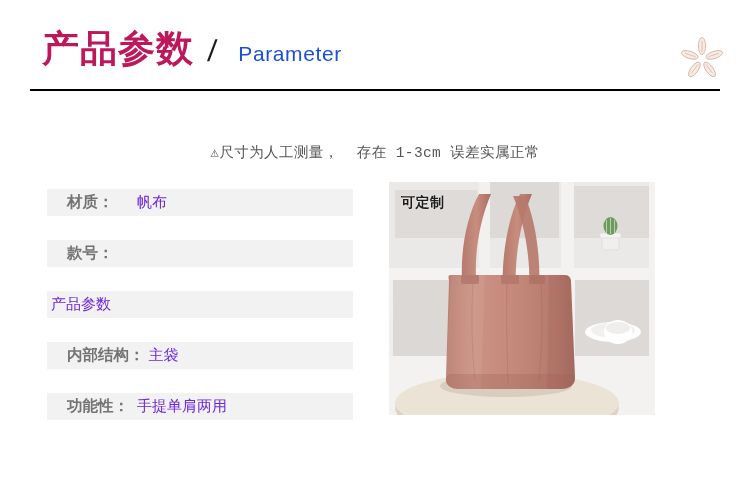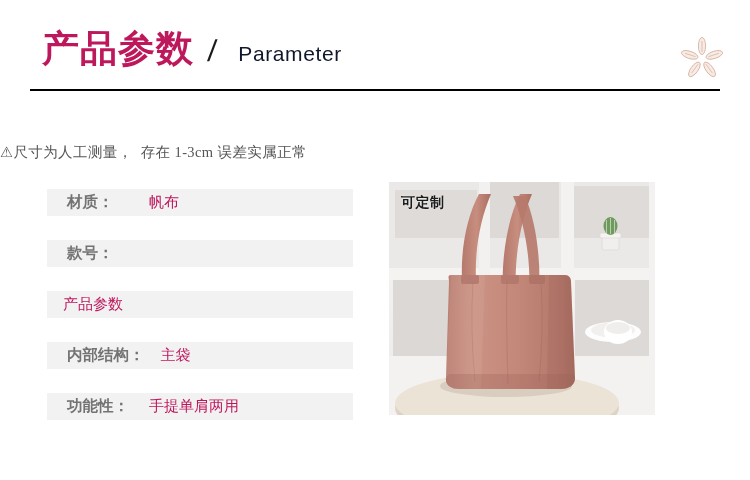--- a/index.html
+++ b/index.html
@@ -52,21 +52,21 @@
     color: #1a1a1a;
     margin-left: 14px;
     margin-right: 22px;
     line-height: 1;
     transform: skewX(-6deg);
   }
 
   .title-en {
     font-size: 21px;
     font-weight: normal;
-    color: #0f172a;
+    color: #1d4ed8;
     letter-spacing: 0.6px;
     line-height: 1;
   }
 
   .header-rule {
     position: absolute;
     left: 0;
     top: 59px;
     width: 690px;
     height: 2px;
@@ -81,25 +81,25 @@
     width: 48px;
     height: 48px;
   }
 
   
   .notice {
     position: absolute;
     left: 0;
     top: 143px;
     width: 750px;
-    text-align: left;
+    text-align: center;
     font-size: 14.5px;
     color: #555555;
     letter-spacing: 0.4px;
-    font-family: Liberation Serif, serif;
+    font-family: Liberation Mono, monospace;
     white-space: pre;
   }
 
   
   .spec-list {
     position: absolute;
     left: 47px;
     top: 189px;
     width: 306px;
   }
@@ -121,23 +121,23 @@
     font-size: 15.5px;
     font-weight: bold;
     color: #737373;
     white-space: nowrap;
     font-family: "DejaVu Sans", "Liberation Sans", sans-serif;
   }
 
   .spec-value {
     display: inline-block;
     font-size: 15px;
-    color: #be185d;
+    color: #6d28d9;
     white-space: nowrap;
-    margin-left: 16px;
+    margin-left: 4px;
     font-family: Liberation Mono, monospace;
   }
 
   
   .photo {
     position: absolute;
     left: 389px;
     top: 182px;
     width: 266px;
     height: 233px;

